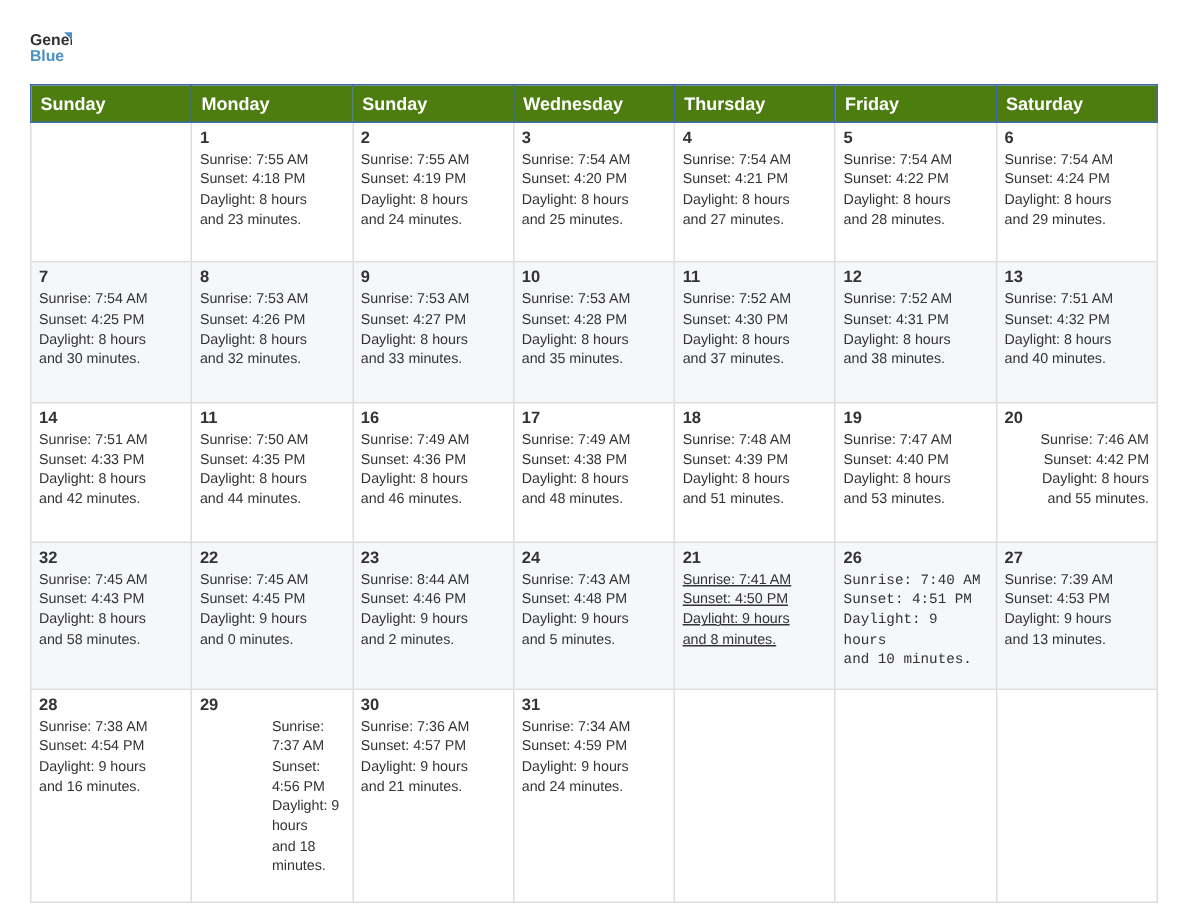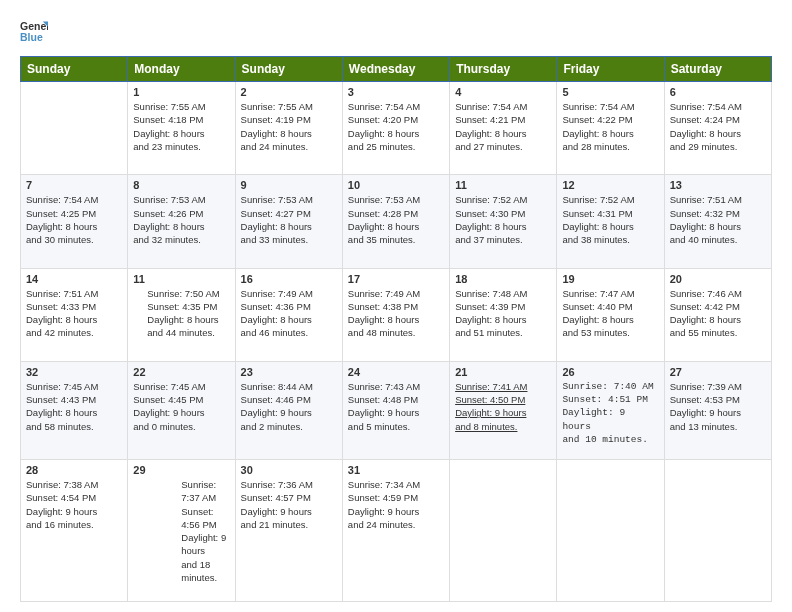--- a/index.html
+++ b/index.html
@@ -221,21 +221,21 @@
         <tr>
           <td>
             <span class="day-num">14</span>
             <div class="day-info" style="white-space: pre-line;">Sunrise: 7:51 AM
 Sunset: 4:33 PM
 Daylight: 8 hours
 and 42 minutes.</div>
           </td>
           <td>
             <span class="day-num">11</span>
-            <div class="day-info" style="white-space: pre-line; margin-left: 14px;">Sunrise: 7:50 AM
+            <div class="day-info" style="white-space: pre-line;">Sunrise: 7:50 AM
 Sunset: 4:35 PM
 Daylight: 8 hours
 and 44 minutes.</div>
           </td>
           <td>
             <span class="day-num">16</span>
             <div class="day-info" style="white-space: pre-line;">Sunrise: 7:49 AM
 Sunset: 4:36 PM
 Daylight: 8 hours
 and 46 minutes.</div>
@@ -256,21 +256,21 @@
           </td>
           <td>
             <span class="day-num">19</span>
             <div class="day-info" style="white-space: pre-line;">Sunrise: 7:47 AM
 Sunset: 4:40 PM
 Daylight: 8 hours
 and 53 minutes.</div>
           </td>
           <td>
             <span class="day-num">20</span>
-            <div class="day-info" style="white-space: pre-line;">Sunrise: 7:46 AM
+            <div class="day-info" style="white-space: pre-line; text-align: right;">Sunrise: 7:46 AM
 Sunset: 4:42 PM
 Daylight: 8 hours
 and 55 minutes.</div>
           </td>
         </tr>
         <tr>
           <td>
             <span class="day-num">32</span>
             <div class="day-info" style="white-space: pre-line;">Sunrise: 7:45 AM
 Sunset: 4:43 PM

